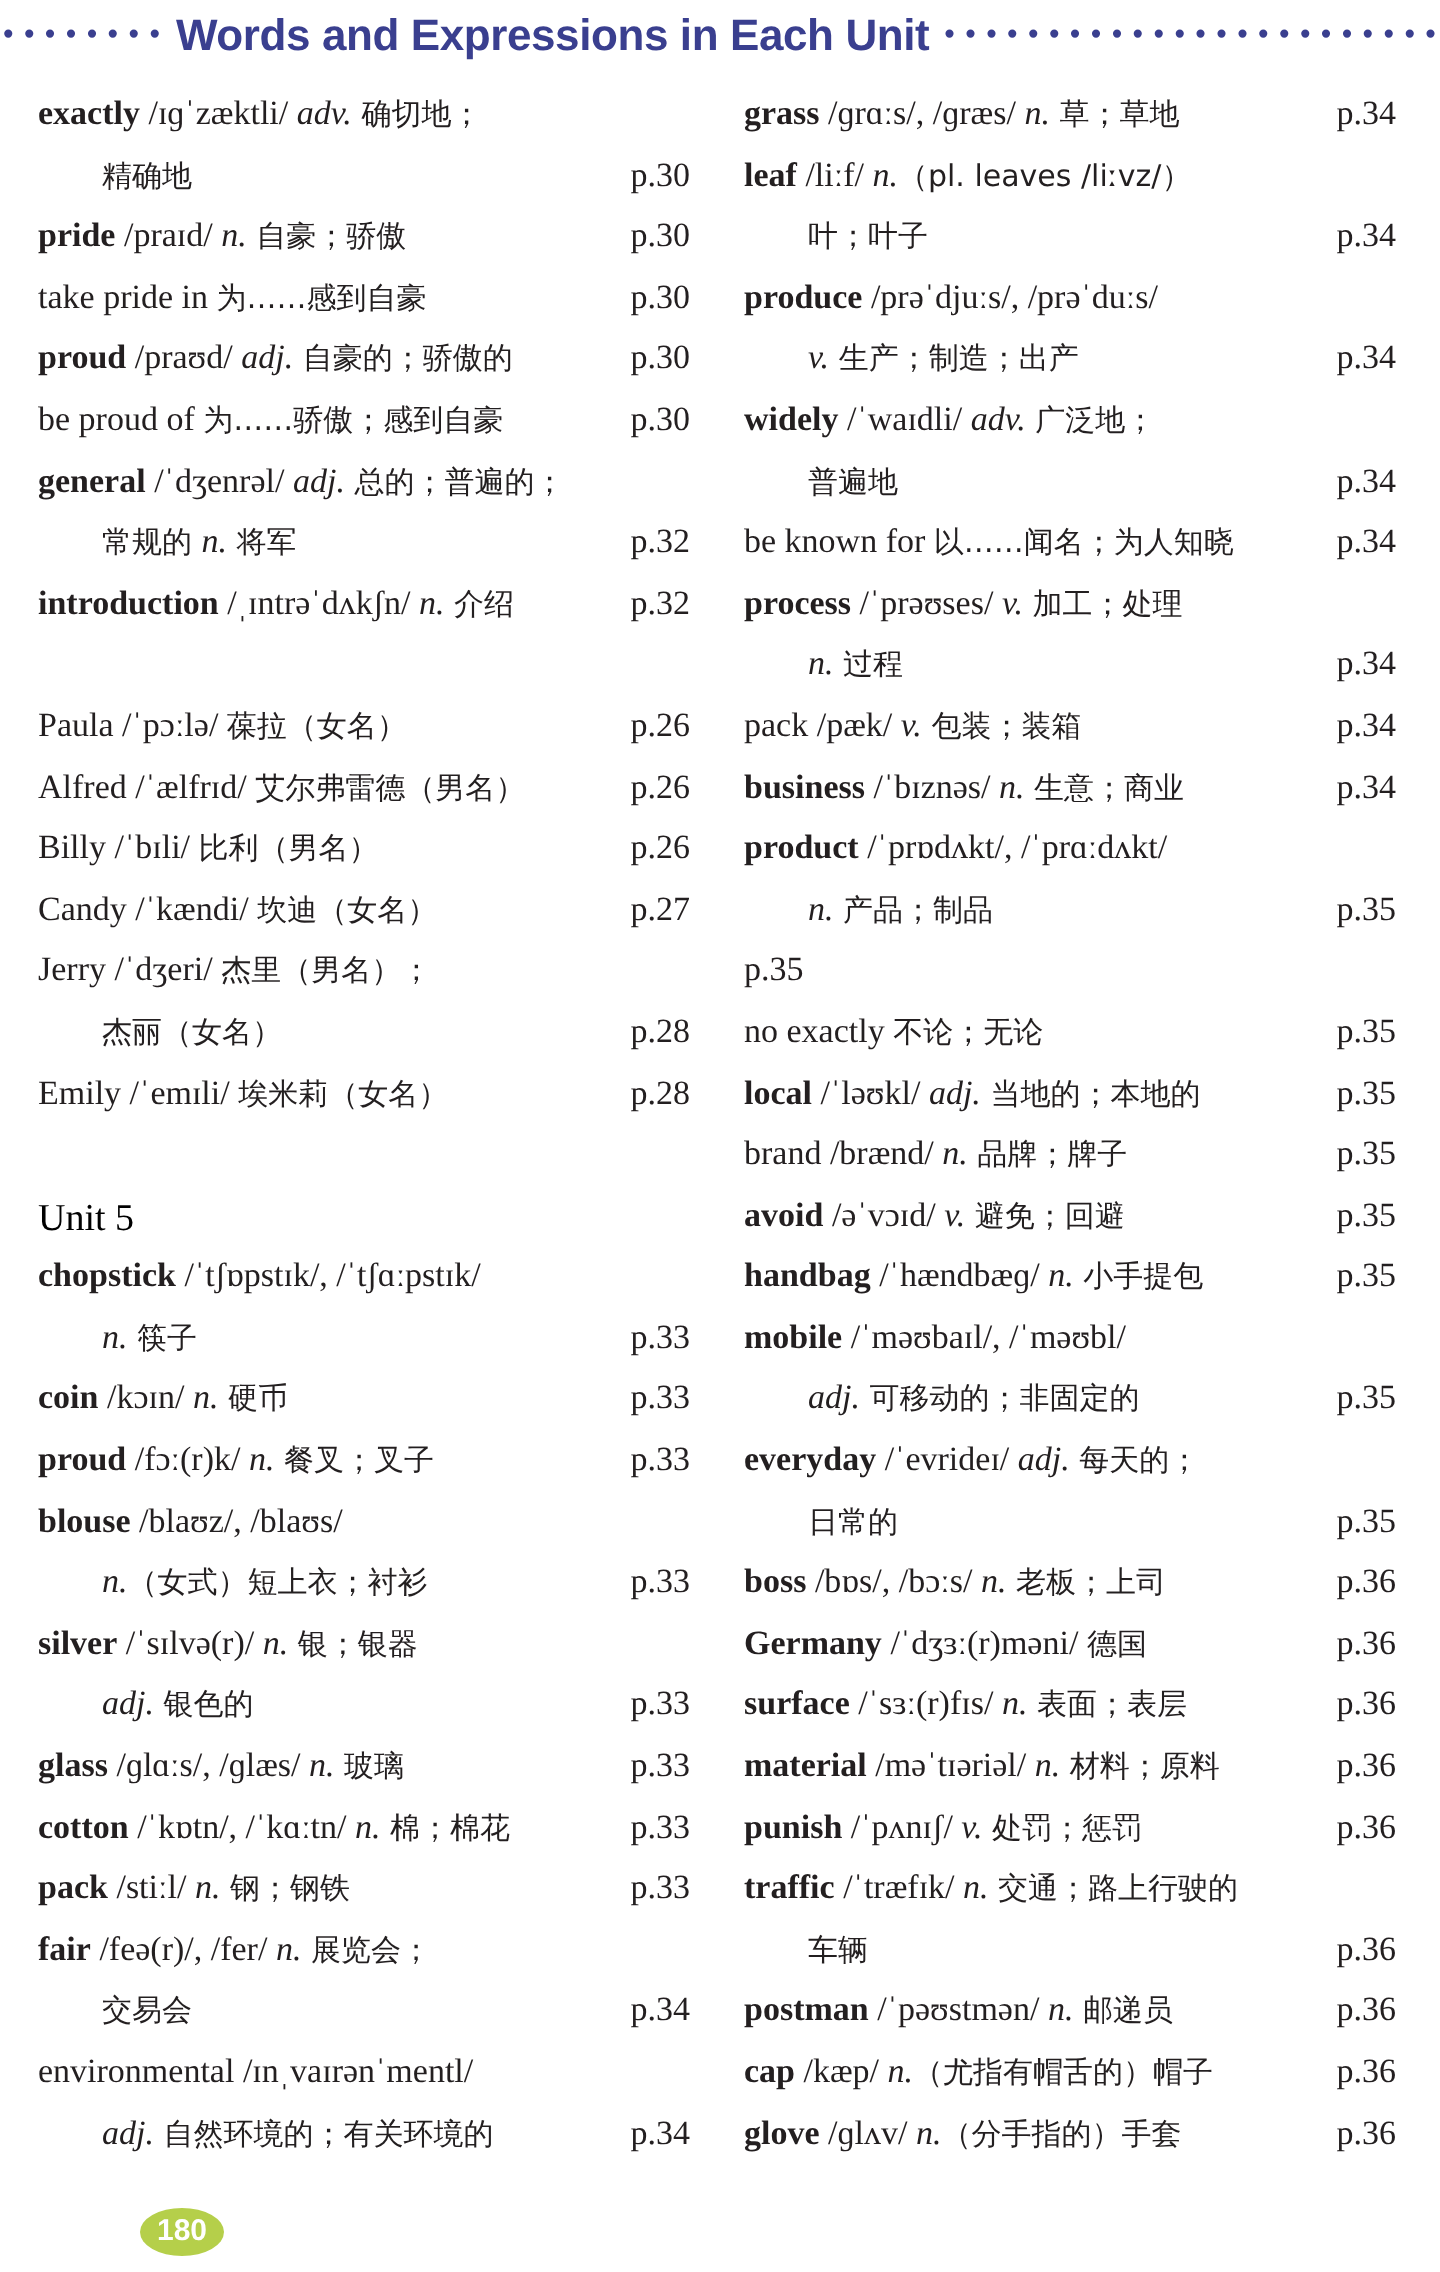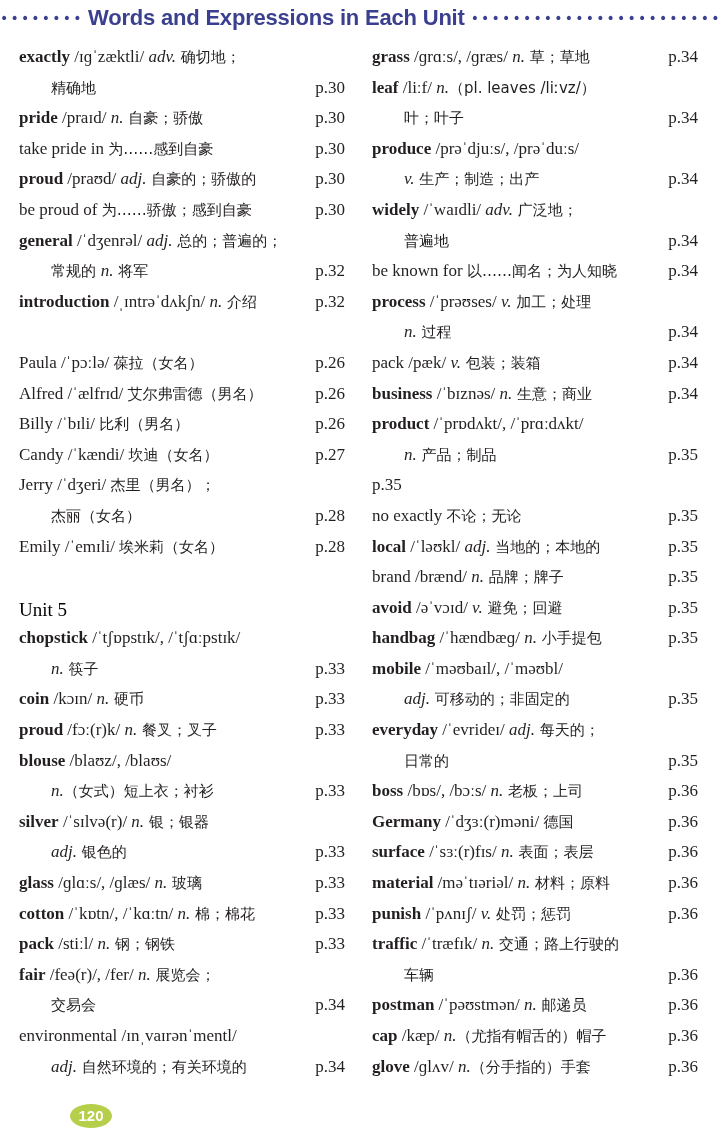--- a/index.html
+++ b/index.html
@@ -317,13 +317,13 @@
     <div class="row">
       <span class="txt"><span class="hw">cap</span><span> /kæp/ </span><span class="pos">n.</span><span class="zh">（尤指有帽舌的）帽子</span></span>
       <span class="page">p.36</span>
     </div>
     <div class="row">
       <span class="txt"><span class="hw">glove</span><span> /ɡlʌv/ </span><span class="pos">n.</span><span class="zh">（分手指的）手套</span></span>
       <span class="page">p.36</span>
     </div>
   </div>
 
-<div class="page-badge">120</div>
+<div class="page-badge">180</div>
 
 </body></html>

